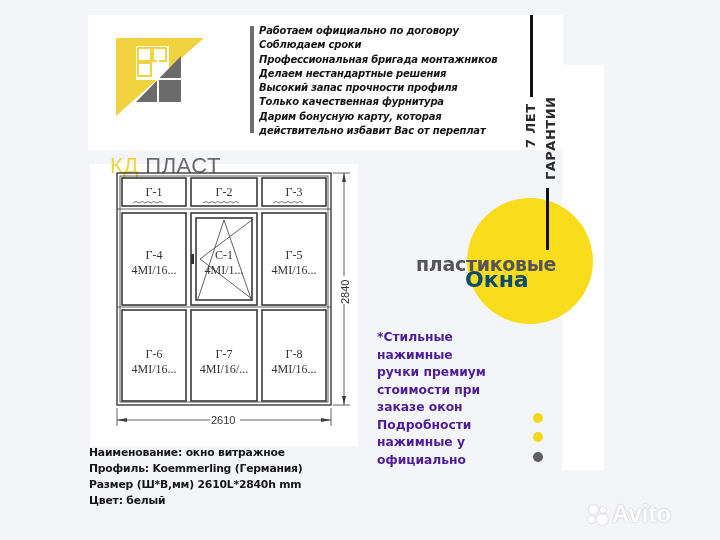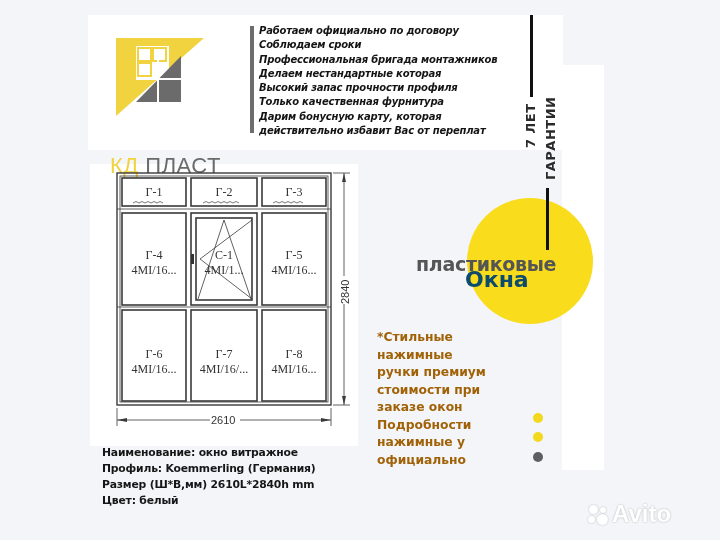--- a/index.html
+++ b/index.html
@@ -22,28 +22,28 @@
   .bar-black-1 { position: absolute; left: 530px; top: 15px; width: 3px; height: 82px; background: #111; }
   .vtext { position: absolute; font-family: "DejaVu Sans", sans-serif; font-weight: bold; color: #2b2b2b; font-size: 13px; white-space: nowrap; transform-origin: left top; transform: rotate(-90deg); letter-spacing: 0.5px; }
   .vt1 { left: 523px; top: 148px; }
   .vt2 { left: 543px; top: 180px; font-weight: 600; }
   .bar-black-2 { position: absolute; left: 546px; top: 188px; width: 3px; height: 62px; background: #111; }
 
   .circle { position: absolute; left: 467px; top: 198px; width: 126px; height: 126px; border-radius: 50%; background: #f9dc1c; }
   .title1 { position: absolute; left: 465px; top: 223px; font-family: "DejaVu Sans", sans-serif; font-weight: bold; font-size: 22px; color: #0c4a6e; margin-top: 44px; }
   .title2 { position: absolute; left: 416px; top: 253px; font-family: "DejaVu Sans", sans-serif; font-weight: bold; font-size: 19px; color: #555555; letter-spacing: -0.3px; }
 
-  .promo { position: absolute; left: 377px; top: 329px; font-family: "DejaVu Sans", sans-serif; font-weight: bold; font-size: 12.3px; line-height: 17.5px; color: #a16207; list-style: none; }
+  .promo { position: absolute; left: 377px; top: 329px; font-family: "DejaVu Sans", sans-serif; font-weight: bold; font-size: 12.3px; line-height: 17.5px; color: #4c1d95; list-style: none; }
 
   .dot { position: absolute; width: 10px; height: 10px; border-radius: 50%; }
   .dot1 { left: 533px; top: 413px; background: #f2d91d; }
   .dot2 { left: 533px; top: 432px; background: #f2d91d; }
   .dot3 { left: 533px; top: 452px; background: #5e5e62; }
 
-  .specs { position: absolute; left: 89px; top: 445px; list-style: none; font-family: "DejaVu Sans", sans-serif; font-weight: bold; font-size: 10.8px; line-height: 16px; color: #161616; letter-spacing: -0.2px; margin-left: 13px; }
+  .specs { position: absolute; left: 89px; top: 445px; list-style: none; font-family: "DejaVu Sans", sans-serif; font-weight: bold; font-size: 10.8px; line-height: 16px; color: #161616; letter-spacing: -0.2px; }
 
   .avito { position: absolute; left: 587px; top: 500px; display: flex; align-items: center; gap: 3px; }
   .avito-dots { position: relative; width: 22px; height: 22px; }
   .avito-dots span { position: absolute; border-radius: 50%; background: #ffffff; box-shadow: 0 0 2px rgba(0,0,0,0.25); }
   .avito-text { font-family: "Liberation Sans", sans-serif; font-weight: bold; font-size: 24px; color: #ffffff; text-shadow: 0 0 2px rgba(0,0,0,0.3); }
 
   
   .diagram { position: absolute; left: 105px; top: 168px; width: 260px; height: 262px; }
   .pane-label { font-family: "Liberation Serif", serif; font-size: 12px; fill: #333; }
   .dim-label { font-family: "Liberation Sans", sans-serif; font-size: 11px; fill: #333; }
@@ -68,21 +68,21 @@
 <div class="logo-text">
   <span class="kd">КД</span>
   <span class="plast">ПЛАСТ</span>
 </div>
 
 <div class="bar-gray"></div>
 <ul class="features">
   <li>Работаем официально по договору</li>
   <li>Соблюдаем сроки</li>
   <li>Профессиональная бригада монтажников</li>
-  <li>Делаем нестандартные которая</li>
+  <li>Делаем нестандартные решения</li>
   <li>Высокий запас прочности профиля</li>
   <li>Только качественная фурнитура</li>
   <li>Дарим бонусную карту, которая</li>
   <li>действительно избавит Вас от переплат</li>
 </ul>
 
 <div class="bar-black-1"></div>
 <div class="vtext vt1">7 ЛЕТ</div>
 <div class="vtext vt2">ГАРАНТИИ</div>
 

